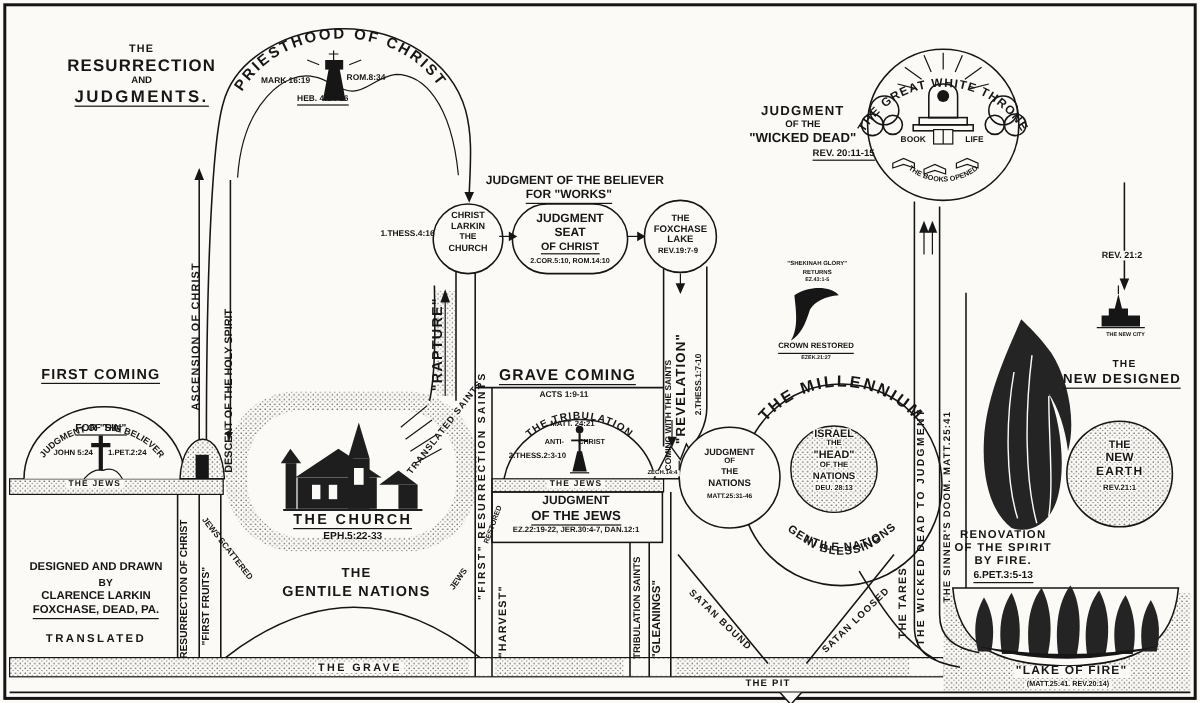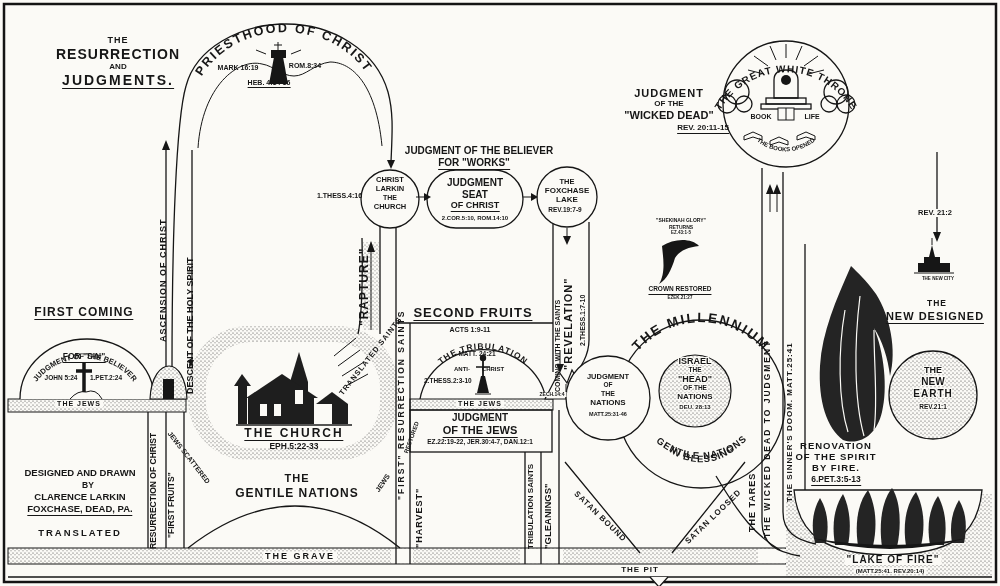--- a/index.html
+++ b/index.html
@@ -256,21 +256,21 @@
 <span class="lbl c t85" style="left:294px;top:442px">EPH.5:22-33</span>
 <span class="lbl c t11 ls1" style="left:297px;top:473px">THE</span>
 <span class="lbl c t12 ls1" style="left:297px;top:487px">GENTILE NATIONS</span>
 <span class="lbl t7" style="left:172px;top:430px;transform:rotate(52deg);transform-origin:0 0">JEWS SCATTERED</span>
 
 <span class="lbl vt t85 ls2" style="left:397px;top:500px">"FIRST" RESURRECTION SAINTS</span>
 <span class="lbl t7" style="left:374px;top:489px;transform:rotate(-55deg);transform-origin:0 0">JEWS</span>
 <span class="lbl t6" style="left:403px;top:452px;transform:rotate(-70deg);transform-origin:0 0">RESTORED</span>
 <span class="lbl vt t9 ls1" style="left:415px;top:548px">"HARVEST"</span>
 
-<span class="lbl c t13 ls1 u" style="left:473px;top:306px">SECOND FRUITS</span>
+<span class="lbl c t13 ls1 u" style="left:473px;top:306px">GRAVE COMING</span>
 <span class="lbl c t7" style="left:470px;top:326px">ACTS 1:9-11</span>
 <span class="lbl c t65" style="left:477px;top:351px">MATT. 24:21</span>
 <span class="lbl c t6" style="left:462px;top:366px">ANTI-</span>
 <span class="lbl c t6" style="left:493px;top:366px">CHRIST</span>
 <span class="lbl t65" style="left:424px;top:378px">2.THESS.2:3-10</span>
 <span class="lbl c t7 ls1 bg" style="left:480px;top:400px">THE JEWS</span>
 <span class="lbl c t5 bg" style="left:552px;top:392px">ZECH.14:4</span>
 <span class="lbl c t10" style="left:480px;top:413px">JUDGMENT</span>
 <span class="lbl c t11 u" style="left:480px;top:425px">OF THE JEWS</span>
 <span class="lbl c t65" style="left:480px;top:439px">EZ.22:19-22, JER.30:4-7, DAN.12:1</span>

